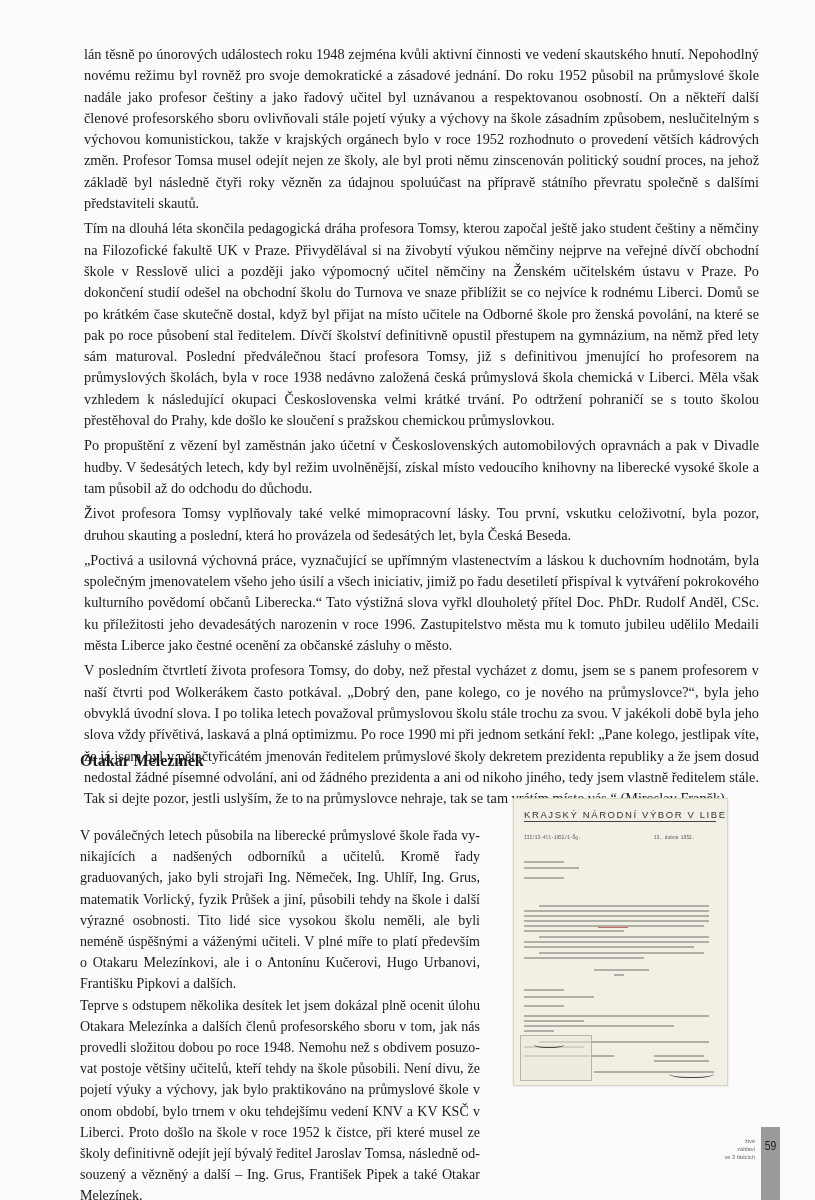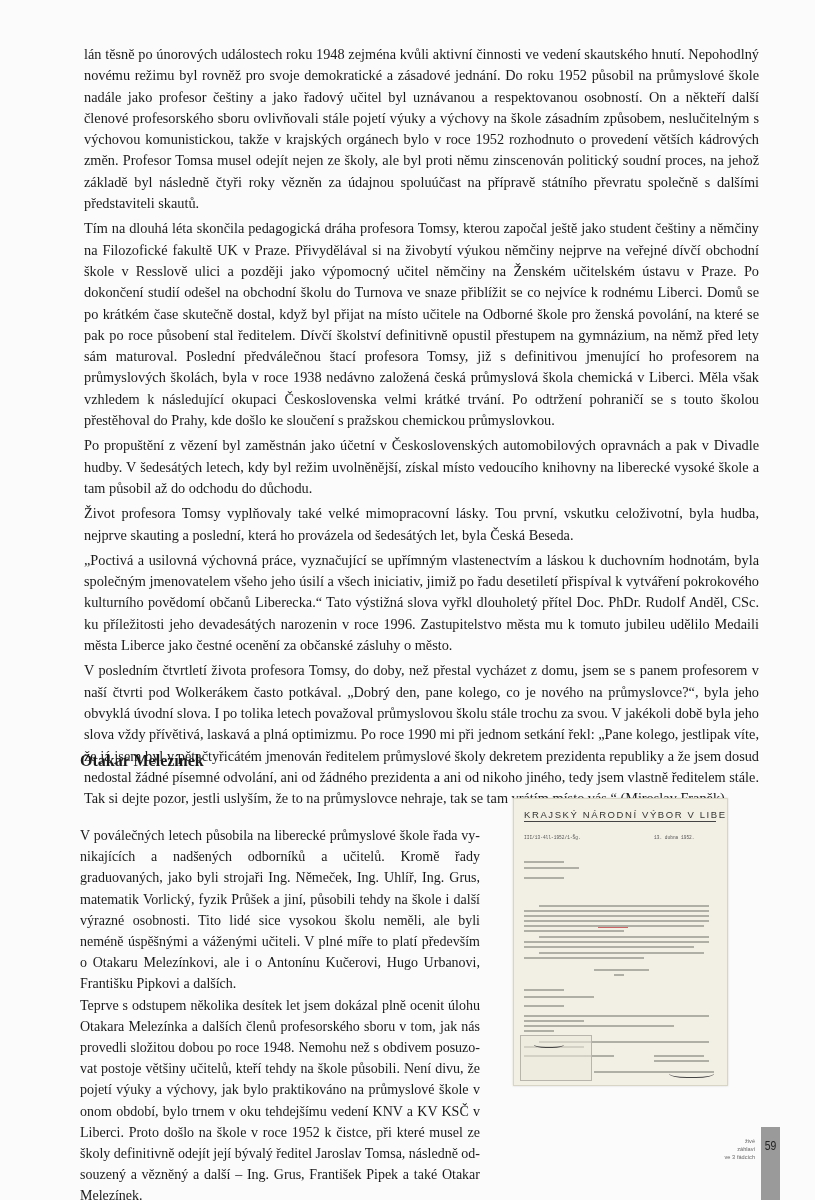--- a/index.html
+++ b/index.html
@@ -73,21 +73,21 @@
   }
   .running-head div { white-space: nowrap; }
 </style>
 </head>
 <body>
 
 <div id="top-block" class="body-text">
   <p>lán těsně po únorových událostech roku 1948 zejména kvůli aktivní činnosti ve vedení skautského hnutí. Nepoho­dlný novému režimu byl rovněž pro svoje demokratické a zásadové jednání. Do roku 1952 působil na průmys­lové škole nadále jako profesor češtiny a jako řadový učitel byl uznávanou a respektovanou osobností. On a ně­kteří další členové profesorského sboru ovlivňovali stále pojetí výuky a výchovy na škole zásadním způsobem, neslučitelným s výchovou komunistickou, takže v krajských orgánech bylo v roce 1952 rozhodnuto o provedení větších kádrových změn. Profesor Tomsa musel odejít nejen ze školy, ale byl proti němu zinscenován politický soudní proces, na jehož základě byl následně čtyři roky vězněn za údajnou spoluúčast na přípravě státního pře­vratu společně s dalšími představiteli skautů.</p>
   <p>Tím na dlouhá léta skončila pedagogická dráha profesora Tomsy, kterou započal ještě jako student češtiny a něm­činy na Filozofické fakultě UK v Praze. Přivydělával si na živobytí výukou němčiny nejprve na veřejné dívčí obchodní škole v Resslově ulici a později jako výpomocný učitel němčiny na Ženském učitelském ústavu v Praze. Po dokončení studií odešel na obchodní školu do Turnova ve snaze přiblížit se co nejvíce k rodnému Liberci. Domů se po krátkém čase skutečně dostal, když byl přijat na místo učitele na Odborné škole pro ženská povolá­ní, na které se pak po roce působení stal ředitelem. Dívčí školství definitivně opustil přestupem na gymnázium, na němž před lety sám maturoval. Poslední předválečnou štací profesora Tomsy, již s definitivou jmenující ho profesorem na průmyslových školách, byla v roce 1938 nedávno založená česká průmyslová škola chemická v Liberci. Měla však vzhledem k následující okupaci Československa velmi krátké trvání. Po odtržení pohraničí se s touto školou přestěhoval do Prahy, kde došlo ke sloučení s pražskou chemickou průmyslovkou.</p>
   <p>Po propuštění z vězení byl zaměstnán jako účetní v Československých automobilových opravnách a pak v Divadle hudby. V šedesátých letech, kdy byl režim uvolněnější, získal místo vedoucího knihovny na liberecké vysoké škole a tam působil až do odchodu do důchodu.</p>
-  <p>Život profesora Tomsy vyplňovaly také velké mimopracovní lásky. Tou první, vskutku celoživotní, byla hudba, nejprve skauting a poslední, která ho provázela od šedesátých let, byla Česká Beseda.</p>
+  <p>Život profesora Tomsy vyplňovaly také velké mimopracovní lásky. Tou první, vskutku celoživotní, byla pozor, druhou skauting a poslední, která ho provázela od šedesátých let, byla Česká Beseda.</p>
   <p>„Poctivá a usilovná výchovná práce, vyznačující se upřímným vlastenectvím a láskou k duchovním hodnotám, byla společným jmenovatelem všeho jeho úsilí a všech iniciativ, jimiž po řadu desetiletí přispíval k vytváření pokrokového kulturního povědomí občanů Liberecka.“ Tato výstižná slova vyřkl dlouholetý přítel Doc. PhDr. Rudolf Anděl, CSc. ku příležitosti jeho devadesátých narozenin v roce 1996. Zastupitelstvo města mu k tomuto jubileu udělilo Medaili města Liberce jako čestné ocenění za občanské zásluhy o město.</p>
   <p><span class="quote-italic">V posledním čtvrtletí života profesora Tomsy, do doby, než přestal vycházet z domu, jsem se s panem profesorem v naší čtvrti pod Wolkerákem často potkával. „Dobrý den, pane kolego, co je nového na průmyslovce?“, byla jeho obvyklá úvodní slova. I po tolika letech považoval průmyslovou školu stále trochu za svou. V jakékoli době byla jeho slova vždy přívětivá, laskavá a plná optimizmu. Po roce 1990 mi při jednom setkání řekl: „Pane kole­go, jestlipak víte, že já jsem byl v pětačtyřicátém jmenován ředitelem průmyslové školy dekretem prezidenta re­publiky a že jsem dosud nedostal žádné písemné odvolání, ani od žádného prezidenta a ani od nikoho jiného, tedy jsem vlastně ředitelem stále. Tak si dejte pozor, jestli uslyším, že to na průmyslovce nehraje, tak se tam vrá­tím místo vás.“</span><span> (Miroslav Franěk)</span></p>
 </div>
 
 <h2 class="section-title">Otakar Melezínek</h2>
 
 <div id="section-text">
   <p>V poválečných letech působila na liberecké průmyslové škole řada vy­nikajících a nadšených odborníků a učitelů. Kromě řady graduovaných, jako byli strojaři Ing. Němeček, Ing. Uhlíř, Ing. Grus, matematik Vorlic­ký, fyzik Průšek a jiní, působili tehdy na škole i další výrazné osobnosti. Tito lidé sice vysokou školu neměli, ale byli neméně úspěšnými a váže­nými učiteli. V plné míře to platí především o Otakaru Melezínkovi, ale i o Antonínu Kučerovi, Hugo Urbanovi, Františku Pipkovi a dalších.</p>
   <p>Teprve s odstupem několika desítek let jsem dokázal plně ocenit úlohu Otakara Melezínka a dalších členů profesorského sboru v tom, jak nás provedli složitou dobou po roce 1948. Nemohu než s obdivem posuzo­vat postoje většiny učitelů, kteří tehdy na škole působili. Není divu, že pojetí výuky a výchovy, jak bylo praktikováno na průmyslové škole v onom období, bylo trnem v oku tehdejšímu vedení KNV a KV KSČ v Liberci. Proto došlo na škole v roce 1952 k čistce, při které musel ze školy definitivně odejít její bývalý ředitel Jaroslav Tomsa, následně od­souzený a vězněný a další – Ing. Grus, František Pipek a také Otakar Melezínek.</p>
 </div>

